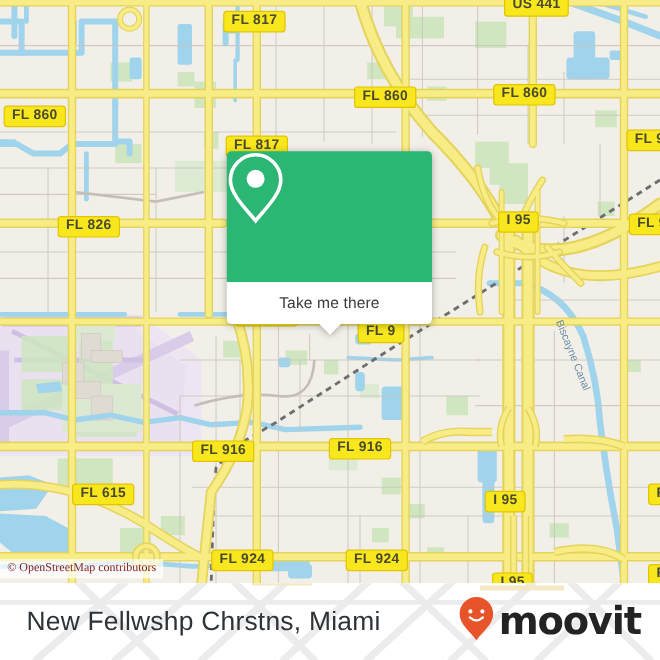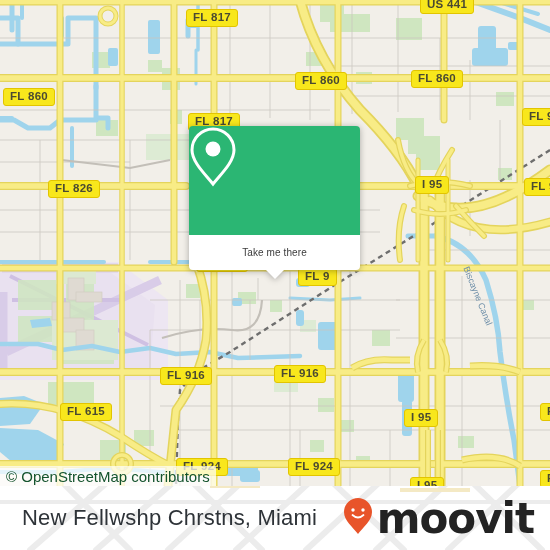--- a/index.html
+++ b/index.html
@@ -40,24 +40,24 @@
     color:#6d8ea8;
     font-size:9px;
     white-space:nowrap;
     font-family:"Liberation Sans", sans-serif;
   }
 
   
   .attrib{
     position:absolute;left:0;top:466px;
     background:rgba(255,255,255,.72);
-    color:#14532d;
-    font-size:15px;
+    color:#7f1d1d;
+    font-size:10px;
     padding:2px 6px 3px 6px;
-    font-family:Liberation Sans, sans-serif;
+    font-family:Liberation Serif, serif;
     white-space:nowrap;
   }
 
   
   .popup{
     position:absolute;left:189px;top:126px;width:171px;
     filter:drop-shadow(0 1px 3px rgba(0,0,0,.30));
   }
   .popup-green{
     height:109px;
@@ -66,21 +66,21 @@
     display:flex;align-items:center;justify-content:center;
   }
   .popup-foot{
     height:35px;
     background:#ffffff;
     border-radius:0 0 4px 4px;
     display:flex;align-items:center;justify-content:center;
     position:relative;
   }
   .popup-foot span{
-    color:#3b3b3b;font-size:10px;letter-spacing:.1px;
+    color:#3b3b3b;font-size:13px;letter-spacing:.1px;
     font-family:"Liberation Sans", sans-serif;
   }
   .popup-tail{
     position:absolute;left:50%;bottom:-9px;margin-left:-9px;
     width:0;height:0;
     border-left:9px solid transparent;
     border-right:9px solid transparent;
     border-top:9px solid #ffffff;
   }
 
@@ -93,21 +93,21 @@
   .place-title{
     position:absolute;left:22px;top:50%;transform:translateY(-50%);
     color:#2e3338;font-size:22px;letter-spacing:.2px;
     font-family:"Liberation Sans", sans-serif;white-space:nowrap;
   }
   .brand{
     position:absolute;right:16px;top:50%;transform:translateY(-50%);
     display:flex;align-items:center;gap:4px;
   }
   .brand-word{
-    color:#232323;font-size:42px;font-weight:bold;letter-spacing:-1px;
+    color:#232323;font-size:32px;font-weight:bold;letter-spacing:-1px;
     font-family:"DejaVu Sans", sans-serif;line-height:31px;
   }
 </style>
 </head>
 <body>
 
 <div id="app">
 
   <div class="map">
 

